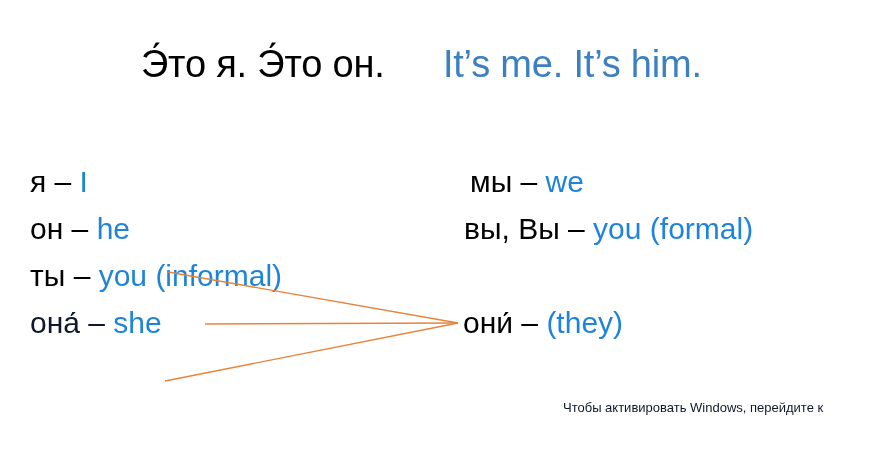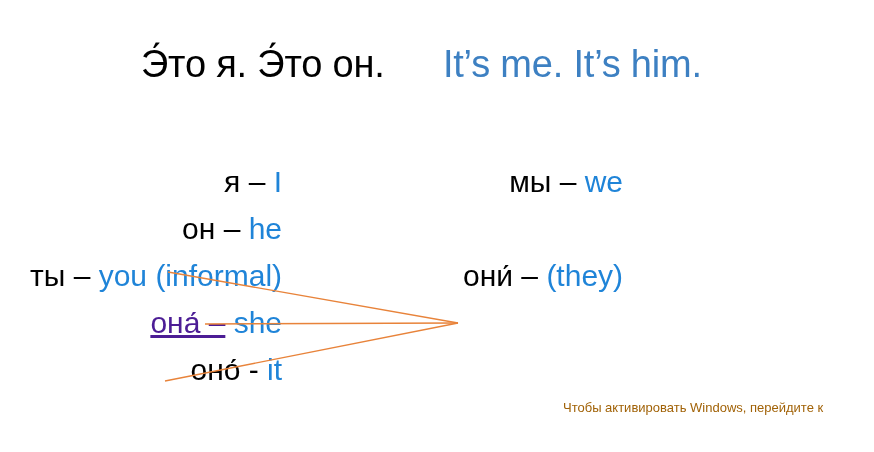--- a/index.html
+++ b/index.html
@@ -33,21 +33,20 @@
     margin-top: 20px;
   }
   .title .en {
     color: #3d80c2;
   }
 
   
   .col {
     position: absolute;
     white-space: nowrap;
-    text-align: right;
   }
   .col-left  { left: 30px;  top: 158px; }
   .col-right { left: 463px; top: 158px; }
 
   .row {
     height: 47px;
     line-height: 47px;
     font-size: 30px;
     white-space: nowrap;
   }
@@ -82,45 +81,45 @@
     color: #d4d4d4;
   }
   .watermark .wm-title {
     font-size: 19px;
     line-height: 25px;
     color: #d6d6d6;
   }
   .watermark .wm-sub {
     font-size: 13px;
     line-height: 19px;
-    color: #a16207;
+    color: #0f172a;
   }
 </style>
 </head>
 <body>
 
 <div id="slide" style="background: rgb(255, 255, 255);">
 
   <div class="title"><span class="ru" style="color: rgb(0, 0, 0);">Э́то я. Э́то он.</span><span>&nbsp;</span><span class="en" style="color: rgb(61, 128, 194); margin-left: 48px;">It’s me. It’s him.</span></div>
 
   <div class="col col-left">
     <div class="row r-ya"><span class="ru" style="color: rgb(0, 0, 0);">я –</span><span>&nbsp;</span><span class="en" style="color: rgb(31, 132, 216);">I</span></div>
 
     <div class="row r-on"><span class="ru" style="color: rgb(0, 0, 0);">он –</span><span>&nbsp;</span><span class="en" style="color: rgb(31, 132, 216);">he</span></div>
 
     <div class="row r-ty"><span class="ru" style="color: rgb(0, 0, 0);">ты –</span><span>&nbsp;</span><span class="en" style="color: rgb(31, 132, 216);">you (informal)</span></div>
 
-    <div class="row r-ona"><span class="ru" style="color: #4c1d95; text-decoration: underline;">она́ –</span><span>&nbsp;</span><span class="en" style="color: rgb(31, 132, 216); margin-top: 38px;">she</span></div>
+    <div class="row r-ona"><span class="ru" style="color: #0f172a;">она́ –</span><span>&nbsp;</span><span class="en" style="color: rgb(31, 132, 216); margin-top: 38px;">she</span></div>
 
-    <div class="row r-ono"><span class="ru" style="color: rgb(0, 0, 0);">оно́ -</span><span>&nbsp;</span><span class="en" style="color: rgb(31, 132, 216);">it</span></div>
   </div>
 
   <div class="col col-right">
     <div class="row r-my"><span class="ru" style="color: rgb(0, 0, 0);">мы –</span><span>&nbsp;</span><span class="en" style="color: rgb(31, 132, 216);">we</span></div>
 
+    <div class="row r-vy"><span class="ru" style="color: rgb(0, 0, 0);">вы, Вы –</span><span>&nbsp;</span><span class="en" style="color: rgb(31, 132, 216);">you (formal)</span></div>
 
     <div class="row spacer-row">&nbsp;</div>
 
     <div class="row r-oni"><span class="ru" style="color: rgb(0, 0, 0);">они́ –</span><span>&nbsp;</span><span class="en" style="color: rgb(31, 132, 216);">(they)</span></div>
   </div>
 
   <svg class="connectors" viewBox="0 0 874 452" width="874" height="452">
     <line stroke-width="1.4" x1="168" y1="272" x2="458" y2="323" stroke="#e8833a"></line>
     <line stroke-width="1.4" x1="205" y1="324" x2="458" y2="323" stroke="#e8833a"></line>
     <line stroke-width="1.4" x1="165" y1="381" x2="458" y2="323" stroke="#e8833a"></line>

